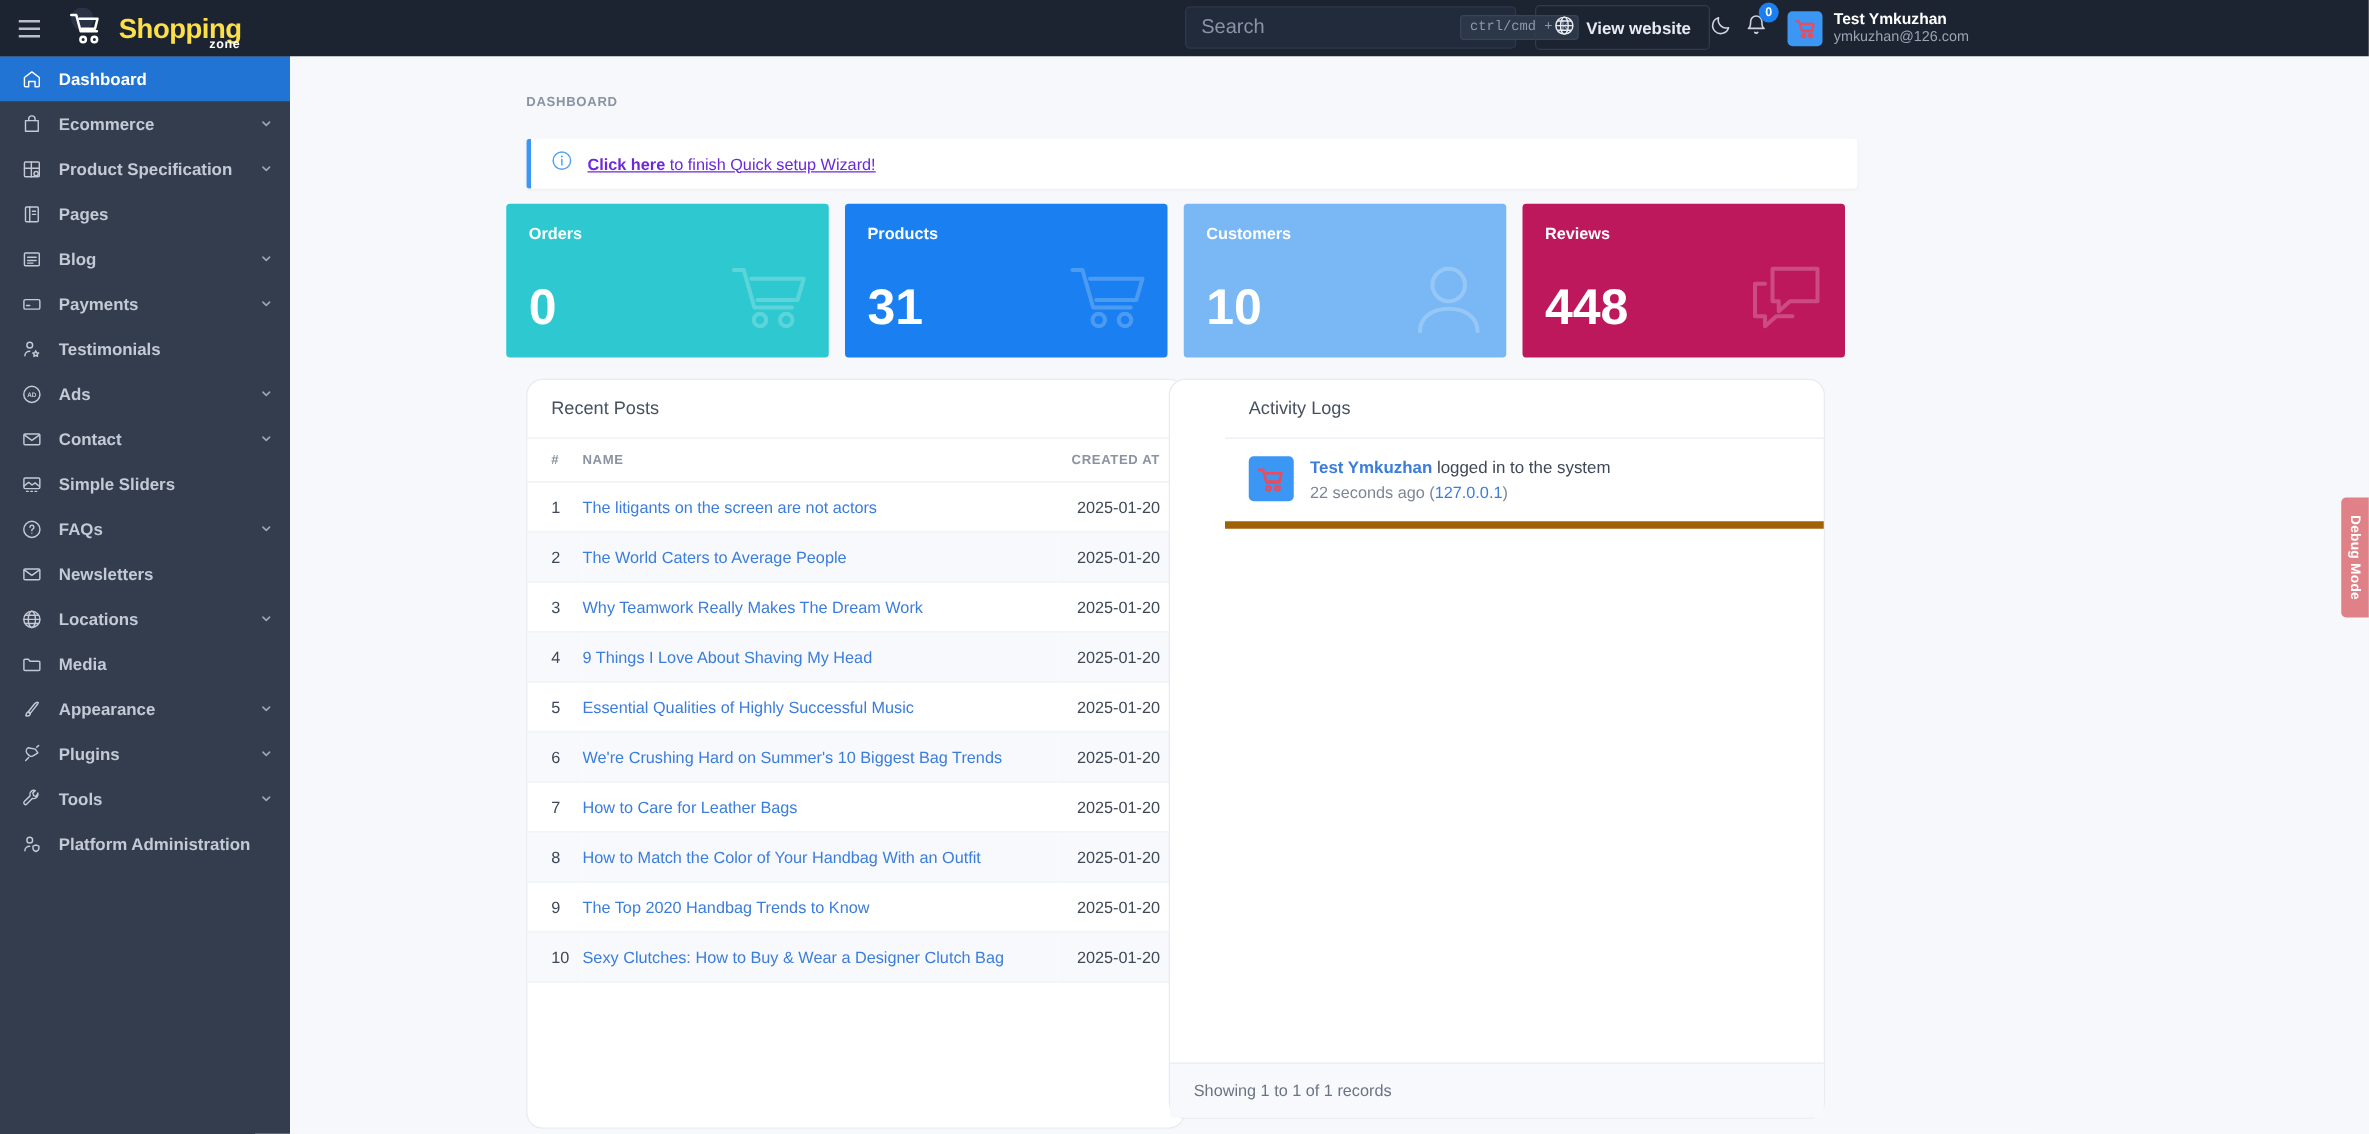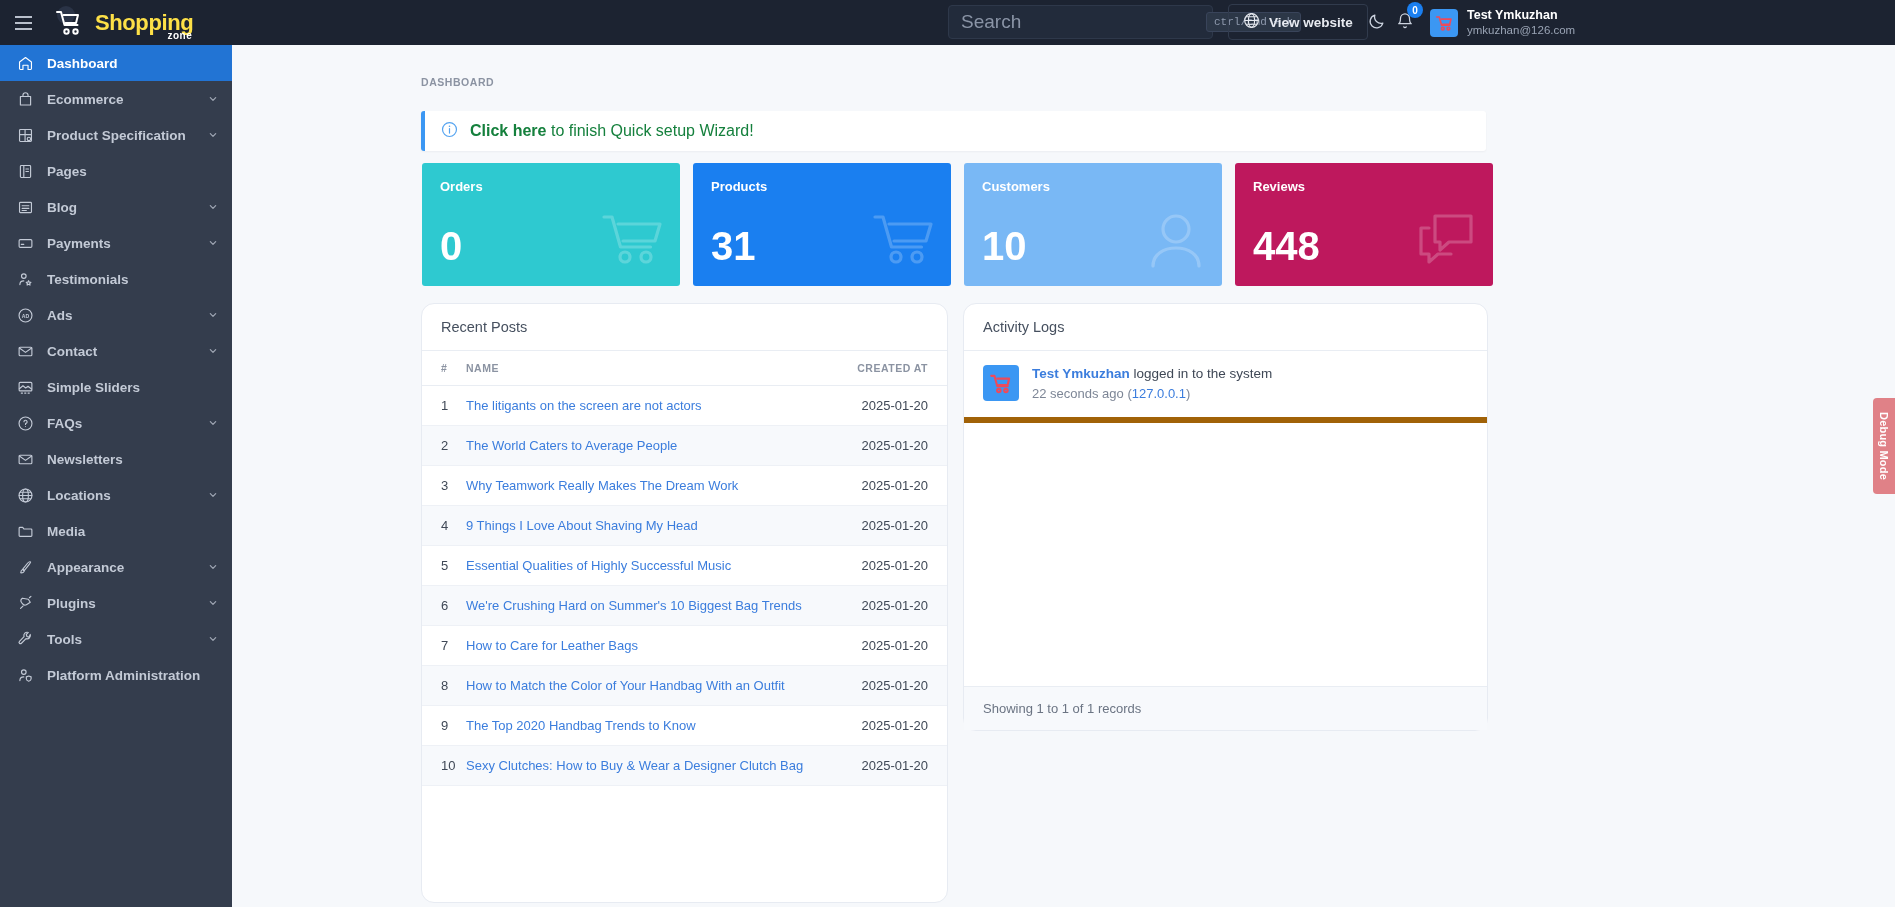--- a/index.html
+++ b/index.html
@@ -35,21 +35,21 @@
   }
 
   .search-wrap {
     position: absolute; left: 948px; top: 5px;
     width: 265px; height: 34px;
     background: #222b3b; border: 1px solid #2e384a; border-radius: 4px;
     display: flex; align-items: center; padding: 0 8px 0 12px;
   }
   .search-input {
     flex: 1; background: transparent; border: none; outline: none;
-    color: #0ea5e9; font-size: 19px; font-family: "Liberation Sans", sans-serif;
+    color: #0ea5e9; font-size: 16px; font-family: "Liberation Sans", sans-serif;
   }
   .search-input::placeholder { color: #8a94a6; }
   .kbd {
     background: #2c3purple; background: #2c3747; border: 1px solid #39445a;
     border-radius: 3px; color: #8e99ad;
     font-family: "Liberation Mono", monospace; font-size: 11px;
     padding: 3px 7px; white-space: nowrap;
   }
 
   .view-site {
@@ -111,25 +111,25 @@
   }
 
   .alert {
     position: absolute; left: 189px; top: 66px;
     width: 1065px; height: 40px;
     background: #ffffff; border-radius: 3px;
     border-left: 4px solid #3b97f3;
     box-shadow: 0 1px 2px rgba(30,40,60,0.05);
     display: flex; align-items: center; gap: 12px; padding-left: 16px;
   }
-  .alert-text { font-size: 16px; color: #15803d; }
+  .alert-text { font-size: 13px; color: #6d28d9; text-decoration: underline; }
   .alert-text b { font-weight: bold; }
 
   
-  .cards { position: absolute; left: 190px; top: 118px; display: flex; gap: 13px; }
+  .cards { position: absolute; left: 173px; top: 118px; display: flex; gap: 13px; }
   .card {
     width: 258px; height: 123px; border-radius: 3px;
     position: relative; overflow: hidden; padding: 16px 18px; cursor: pointer;
   }
   .card-title { font-size: 13px; font-weight: bold; color: #ffffff; position: relative; z-index:2;}
   .card-value {
     position: absolute; left: 18px; bottom: 20px;
     font-size: 40px; font-weight: bold; color: #ffffff; line-height: 1; z-index:2;
   }
   .card-ico {
@@ -141,21 +141,21 @@
   .panel {
     position: absolute; background: #ffffff;
     border: 1px solid #e7ebf2; border-radius: 13px;
   }
   .panel-head {
     height: 47px; display: flex; align-items: center; padding: 0 19px;
     border-bottom: 1px solid #e9edf3;
     font-size: 14.5px; color: #46505f;
   }
   #recent-posts-panel { left: 189px; top: 258px; width: 527px; height: 600px; }
-  #activity-panel { left: 731px; top: 258px; width: 525px; height: 428px; }
+  #activity-panel { left: 703px; top: 258px; width: 525px; height: 592px; padding-left: 44px; }
 
   table { width: 100%; border-collapse: collapse; }
   thead th {
     font-size: 10.5px; font-weight: bold; letter-spacing: 0.5px; color: #8b93a2;
     text-align: left; padding: 11px 0; border-bottom: 1px solid #e9edf3;
     background: #ffffff;
   }
   th.col-num { width: 44px; padding-left: 19px; }
   th.col-date { text-align: right; padding-right: 19px; }
   tbody td {

